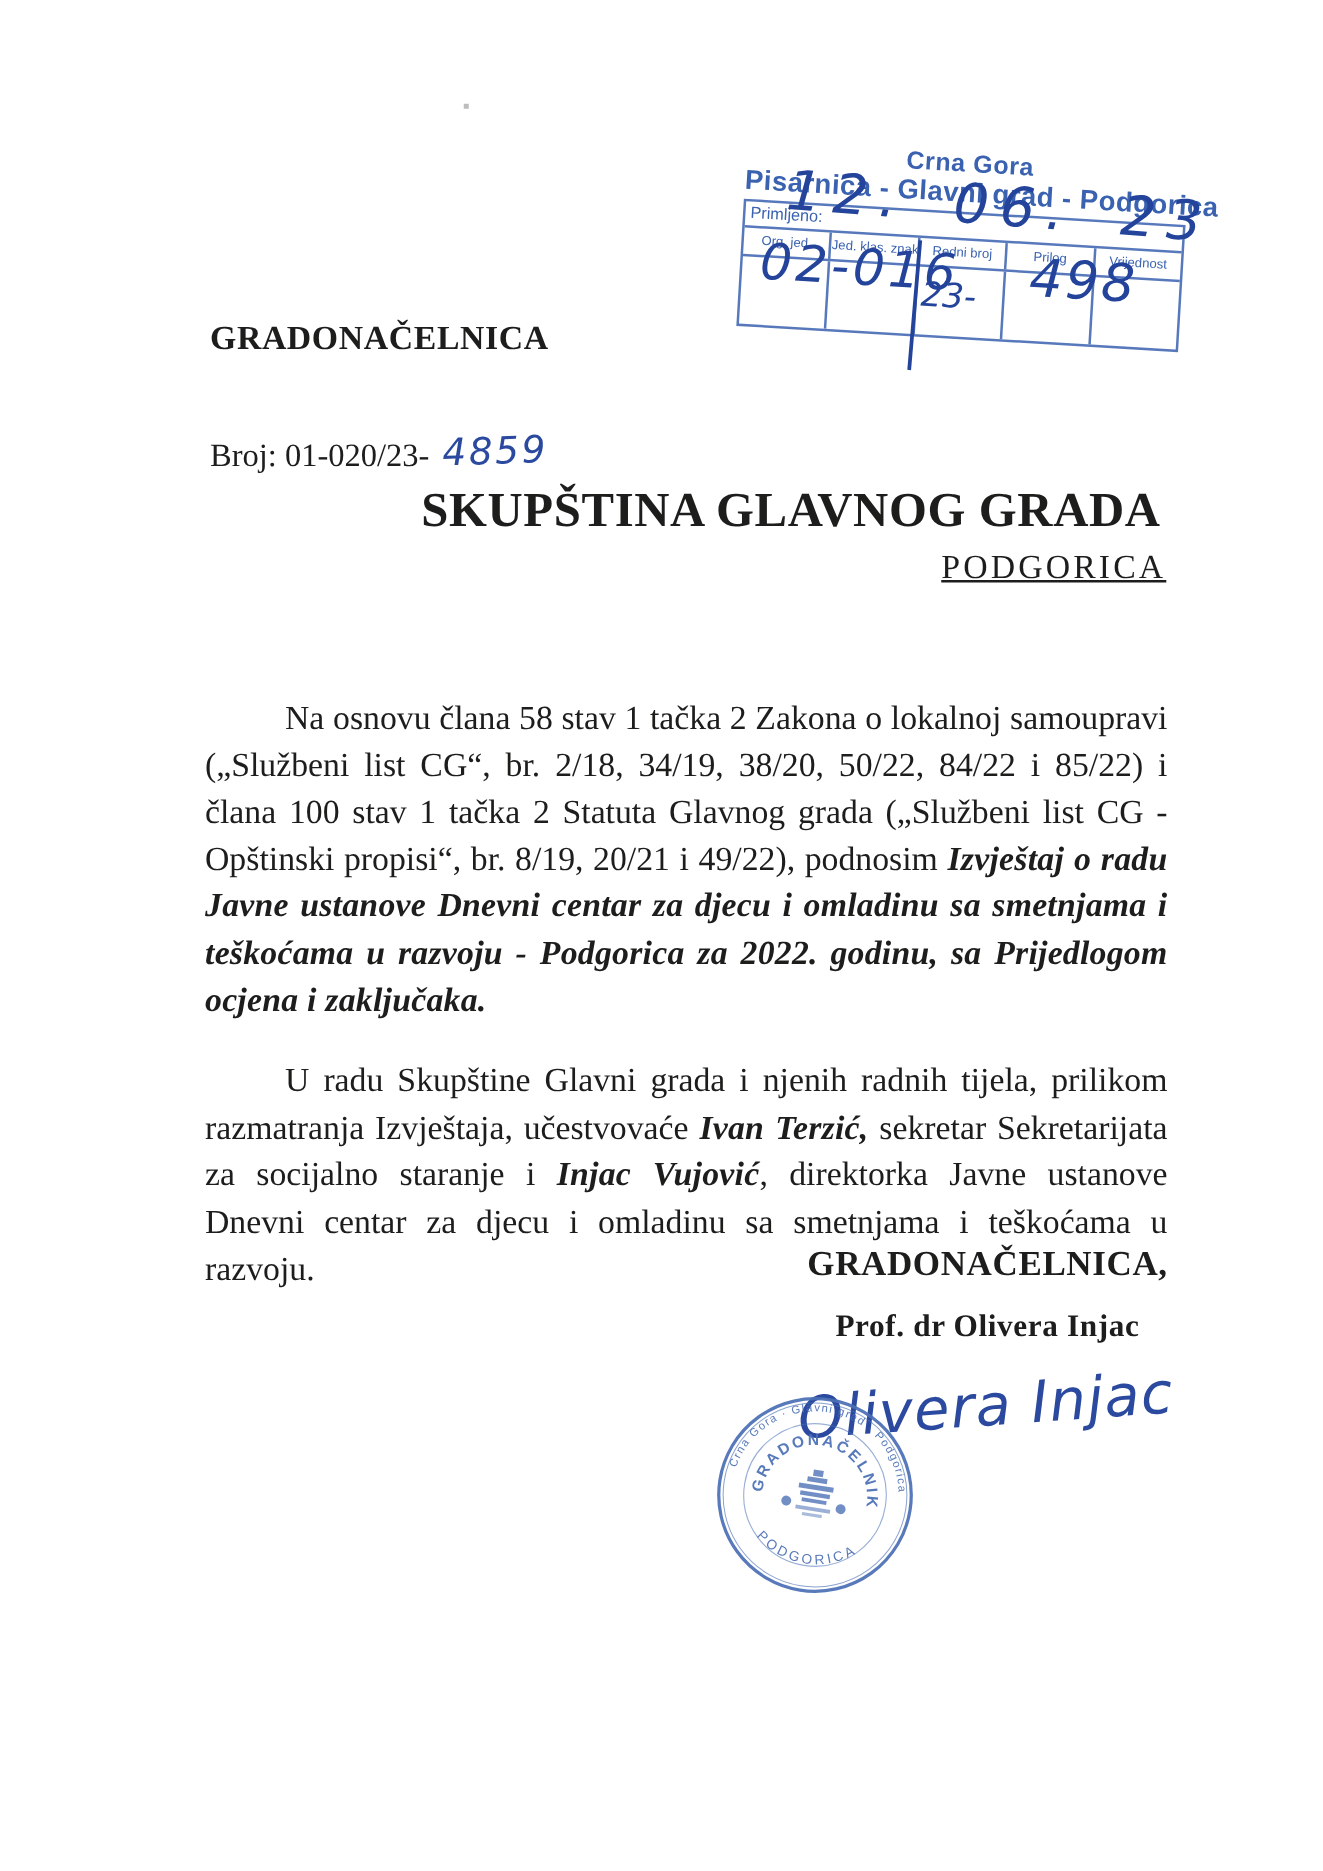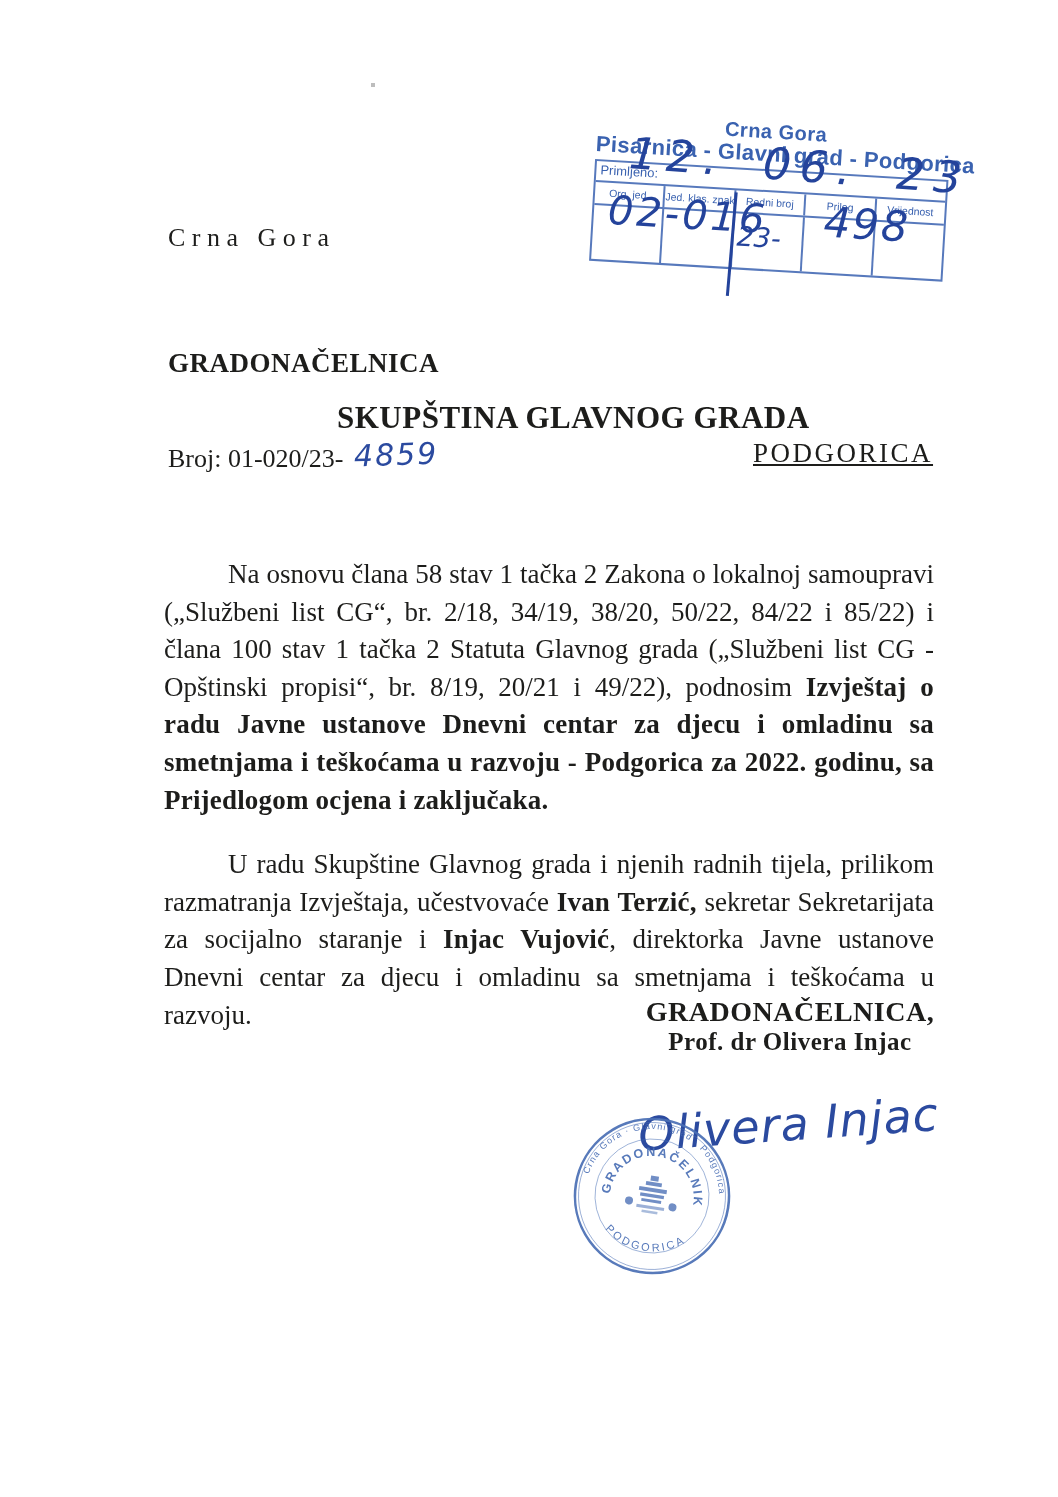--- a/index.html
+++ b/index.html
@@ -39,47 +39,46 @@
   .stamp-vals > div { flex:1; border-right:2px solid rgba(58,98,176,0.85); }
   .stamp-vals > div:last-child { border-right:none; }
   .stamp .hw { position:absolute; color:#24439b; font-family:"DejaVu Sans", sans-serif; font-style:italic; white-space:nowrap; }
   .hw-date { left:34px; top:18px; font-size:44px; letter-spacing:9px; word-spacing:14px; transform:rotate(1deg); }
   .hw-orgjed { left:16px; top:76px; font-size:40px; letter-spacing:3px; }
   .hw-redni { left:146px; top:102px; font-size:27px; }
   .hw-prilog { left:232px; top:74px; font-size:42px; letter-spacing:2px; }
   .hw-stroke { position:absolute; left:140px; top:74px; width:2.5px; height:104px; background:#24439b; transform:rotate(1.5deg); }
 
   
-  .addr1 { position:absolute; left:337px; top:400px; font-weight:bold; font-size:31px; letter-spacing:0.5px; }
+  .addr1 { position:absolute; left:337px; top:386px; font-weight:bold; font-size:39px; letter-spacing:0.5px; }
   .addr2 { position:absolute; left:753px; top:438px; font-size:27px; letter-spacing:2.5px; text-decoration:underline; }
 
   
   .body-text { position:absolute; left:164px; top:556px; width:770px; font-size:27px; line-height:37.6px; text-align:justify; }
   .body-text p { text-indent:64px; }
   .body-text p + p { margin-top:27px; }
-  .body-text b { letter-spacing:0.2px; }
+  .body-text b { letter-spacing:0.2px;font-style:italic; }
 
   
   .sign-block { position:absolute; left:620px; top:996px; width:340px; text-align:center; }
   .sign-title { font-weight:bold; font-size:28px; letter-spacing:0.5px; }
-  .sign-name { font-weight:bold; font-size:25px; margin-top:0; letter-spacing:0.5px; }
+  .sign-name { font-weight:bold; font-size:25px; margin-top:20px; letter-spacing:0.5px; }
   .sign-hand { position:absolute; left:638px; top:1096px; width:340px; font-size:46px; color:#2b4a9f; font-family:"DejaVu Sans", sans-serif; font-style:italic; transform:rotate(-4deg); white-space:nowrap; letter-spacing:1px; }
 
   
   .seal { position:absolute; left:568px; top:1112px; transform:rotate(9deg); opacity:0.92; }
 </style>
 </head>
 <body>
 
 <div class="page">
 
   <div class="speck"></div>
 
   <div class="letterhead">
-    <div>C r n a   G o r a</div>
     <div class="office">GRADONAČELNICA</div>
     <div><span>Broj: 01-020/23-</span><span class="hand ref-hand">4859</span></div>
   </div>
 
   <div class="stamp">
     <div class="stamp-h1">Crna Gora</div>
     <div class="stamp-h2">Pisarnica - Glavni grad - Podgorica</div>
     <div class="stamp-table">
       <div class="stamp-row1">Primljeno:</div>
       <div class="stamp-cols">
@@ -102,21 +101,21 @@
     <div class="hw hw-redni">23-</div>
     <div class="hw hw-prilog">498</div>
     <div class="hw-stroke"></div>
   </div>
 
   <div class="addr1">SKUPŠTINA GLAVNOG GRADA</div>
   <div class="addr2">PODGORICA</div>
 
   <div class="body-text">
     <p><span>Na osnovu člana 58 stav 1 tačka 2 Zakona o lokalnoj samoupravi („Službeni list CG“, br. 2/18, 34/19, 38/20, 50/22, 84/22 i 85/22) i člana 100 stav 1 tačka 2 Statuta Glavnog grada („Službeni list CG - Opštinski propisi“, br. 8/19, 20/21 i 49/22),  podnosim </span><b>Izvještaj o radu Javne ustanove Dnevni centar za djecu i omladinu sa smetnjama i teškoćama u razvoju - Podgorica za 2022. godinu, sa Prijedlogom ocjena i zaključaka.</b></p>
-    <p><span>U radu Skupštine Glavnog grada i njenih radnih tijela, prilikom razmatranja Izvještaja, učestvovaće </span><b>Ivan Terzić,</b><span> sekretar Sekretarijata za socijalno staranje i </span><b>Injac Vujović</b><span>, direktorka Javne ustanove Dnevni centar za djecu i omladinu sa smetnjama i teškoćama u razvoju.</span></p>
+    <p><span>U radu Skupštine Glavni grada i njenih radnih tijela, prilikom razmatranja Izvještaja, učestvovaće </span><b>Ivan Terzić,</b><span> sekretar Sekretarijata za socijalno staranje i </span><b>Injac Vujović</b><span>, direktorka Javne ustanove Dnevni centar za djecu i omladinu sa smetnjama i teškoćama u razvoju.</span></p>
   </div>
 
   <div class="sign-block">
     <div class="sign-title">GRADONAČELNICA,</div>
     <div class="sign-name">Prof. dr Olivera Injac</div>
   </div>
   <div class="sign-hand">Olivera Injac</div>
 
   <svg class="seal" width="168" height="168" viewBox="0 0 168 168">
     <defs>

